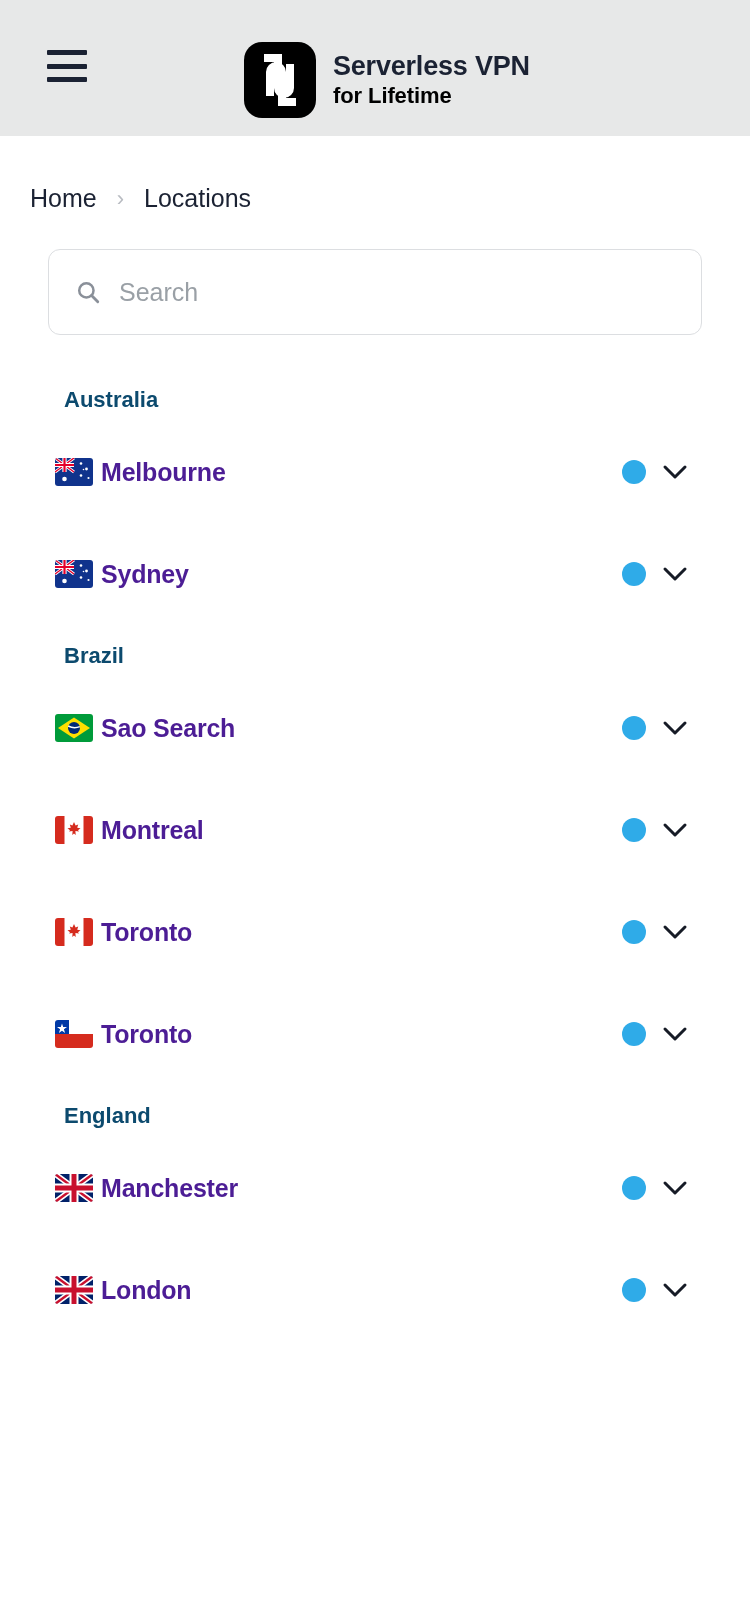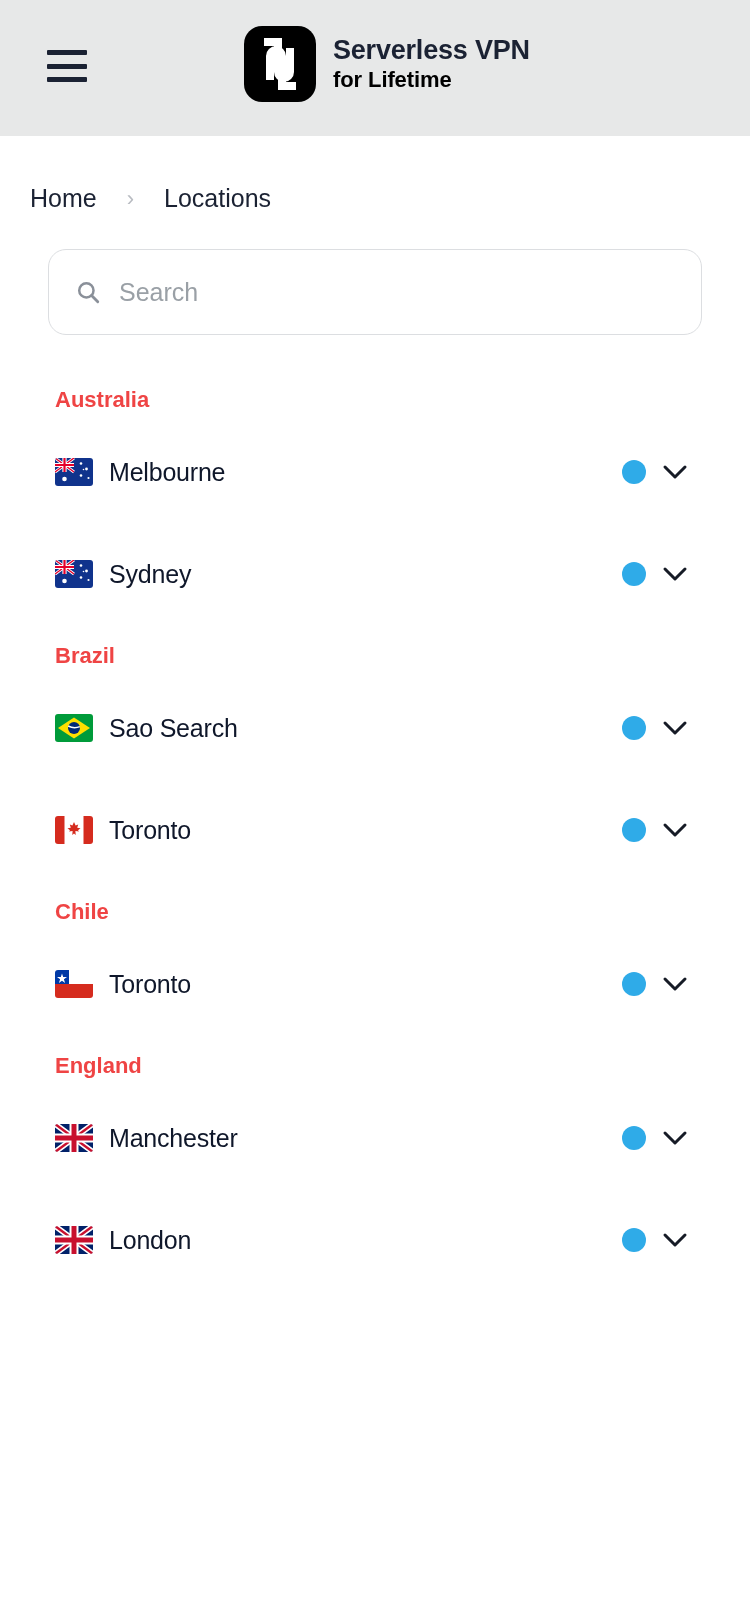--- a/index.html
+++ b/index.html
@@ -35,21 +35,21 @@
     display: block;
     height: 5px;
     width: 40px;
     background: #1b2233;
     border-radius: 1px;
   }
 
   .brand {
     position: absolute;
     left: 244px;
-    top: 26px;
+    top: 42px;
     display: flex;
     align-items: center;
     gap: 17px;
   }
   .logo-tile {
     width: 72px;
     height: 76px;
     background: #000000;
     border-radius: 18px;
     display: flex;
@@ -75,40 +75,40 @@
     color: #000000;
     letter-spacing: -0.1px;
     white-space: nowrap;
   }
 
   
   .breadcrumb {
     margin: 48px 0 0 30px;
     display: flex;
     align-items: center;
-    gap: 30px;
+    gap: 20px;
     font-size: 25px;
     color: #1b2233;
     text-align: right;
   }
   .crumb { color: #1b2233; }
   .crumb-sep {
     color: #b9bcc2;
     font-size: 22px;
     line-height: 1;
   }
 
   
   .search-wrap {
     margin: 36px 48px 0 48px;
   }
   .search-box {
     height: 86px;
     border: 1px solid #dcdee1;
-    border-radius: 18px;
+    border-radius: 12px;
     background: #fff;
     display: flex;
     align-items: center;
     padding: 0 26px;
     gap: 18px;
   }
   .search-box svg { flex: 0 0 auto; display: block; }
   .search-input {
     border: none;
     outline: none;
@@ -118,45 +118,46 @@
     width: 100%;
     background: transparent;
   }
   .search-input::placeholder { color: #9aa0a6; }
 
   
   .list { margin-top: 34px; }
   .group-label {
     font-size: 22px;
     font-weight: bold;
-    color: #ef4444;
+    color: #0c4a6e;
     padding: 18px 0 0 55px;
     height: 52px;
+    margin-left: 9px;
   }
   .row {
     display: flex;
     align-items: center;
     height: 102px;
     padding: 0 46px 0 55px;
     cursor: pointer;
   }
   .flag {
     width: 38px;
     height: 28px;
     flex: 0 0 auto;
     border-radius: 3px;
     overflow: hidden;
     display: block;
   }
   .flag svg { display: block; width: 38px; height: 28px; }
   .city {
-    margin-left: 16px;
+    margin-left: 8px;
     font-size: 25px;
-    font-weight: normal;
-    color: #0f172a;
+    font-weight: bold;
+    color: #4c1d95;
     letter-spacing: -0.2px;
   }
   .spacer { flex: 1 1 auto; }
   .status-dot {
     width: 24px;
     height: 24px;
     border-radius: 50%;
     background: #2fabe8;
     flex: 0 0 auto;
   }
@@ -260,30 +261,44 @@
           <polyline points="3,3 13,13 23,3" fill="none" stroke="#161b26" stroke-width="3" stroke-linecap="round" stroke-linejoin="round"></polyline>
         </svg>
       </span>
     </div>
     <div class="row">
       <span class="flag">
         <svg viewBox="0 0 38 28">
           <use href="#flag-ca"></use>
         </svg>
       </span>
+      <span class="city">Montreal</span>
+      <span class="spacer"></span>
+      <span class="status-dot" style="background: rgb(47, 171, 232);"></span>
+      <span class="chevron">
+        <svg width="26" height="16" viewBox="0 0 26 16">
+          <polyline points="3,3 13,13 23,3" fill="none" stroke="#161b26" stroke-width="3" stroke-linecap="round" stroke-linejoin="round"></polyline>
+        </svg>
+      </span>
+    </div>
+    <div class="row">
+      <span class="flag">
+        <svg viewBox="0 0 38 28">
+          <use href="#flag-ca"></use>
+        </svg>
+      </span>
       <span class="city">Toronto</span>
       <span class="spacer"></span>
       <span class="status-dot" style="background: rgb(47, 171, 232);"></span>
       <span class="chevron">
         <svg width="26" height="16" viewBox="0 0 26 16">
           <polyline points="3,3 13,13 23,3" fill="none" stroke="#161b26" stroke-width="3" stroke-linecap="round" stroke-linejoin="round"></polyline>
         </svg>
       </span>
     </div>
-    <div class="group-label">Chile</div>
     <div class="row">
       <span class="flag">
         <svg viewBox="0 0 38 28">
           <use href="#flag-cl"></use>
         </svg>
       </span>
       <span class="city">Toronto</span>
       <span class="spacer"></span>
       <span class="status-dot" style="background: rgb(47, 171, 232);"></span>
       <span class="chevron">

